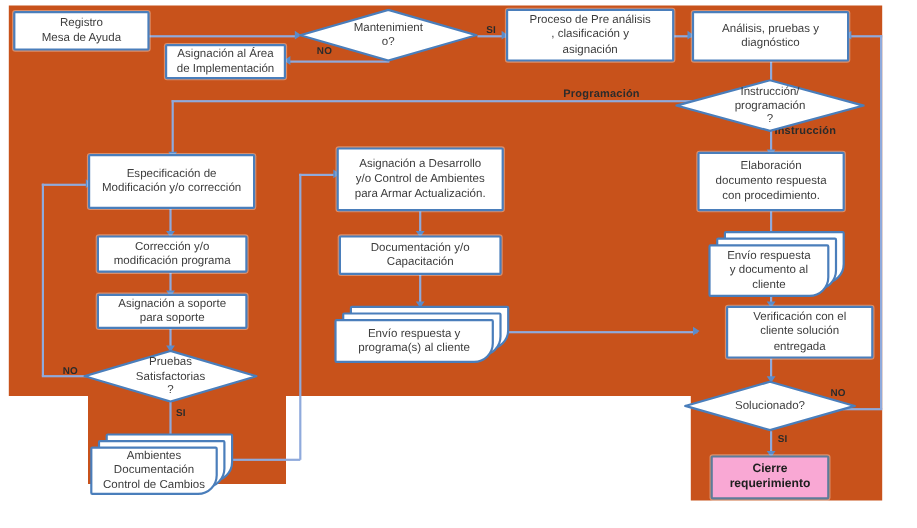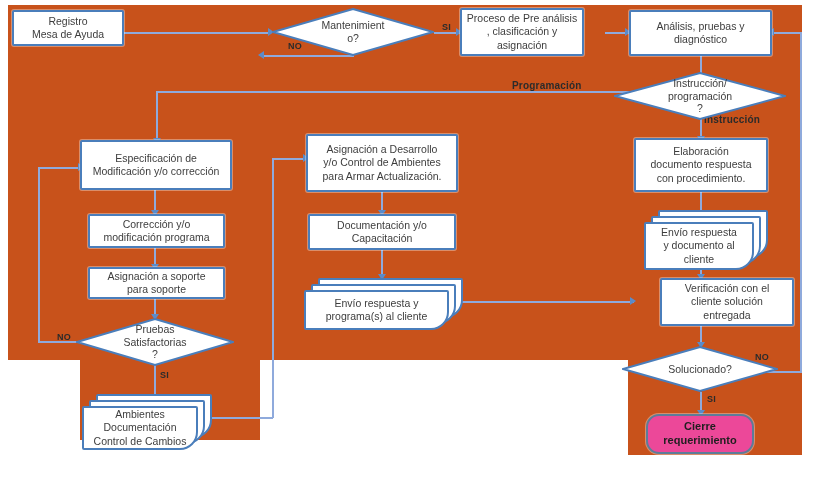--- a/index.html
+++ b/index.html
@@ -11,21 +11,21 @@
   #bg-main{left:8px;top:5px;width:794px;height:355px;}
   #bg-left-foot{left:80px;top:360px;width:180px;height:80px;}
   #bg-right-foot{left:628px;top:360px;width:174px;height:95px;}
 
   
   .node{position:absolute;box-sizing:border-box;background:#FFFFFF;
         border:2px solid #4A7EBB;border-radius:2px;
         display:flex;align-items:center;justify-content:center;
         text-align:center;color:#3D3D3D;font-size:10.5px;line-height:1.25;
         padding:2px 3px;box-shadow:0 0 0 1px rgba(255,255,255,.35);}
-  .node.green{background:#ec4899;border-color:#5D7C99;color:#1f1f1f;font-weight:bold;font-size:11px;border-radius:13px;}
+  .node.green{background:#f9a8d4;border-color:#5D7C99;color:#1f1f1f;font-weight:bold;font-size:11px;}
 
   
   .stack{position:absolute;}
   .stack .sheet{position:absolute;box-sizing:border-box;background:#FFFFFF;
         border:2px solid #4A7EBB;border-radius:2px 2px 18px 2px;}
   .stack .sheet.s1{left:14px;top:0px;}
   .stack .sheet.s2{left:7px;top:6px;}
   .stack .sheet.s3{left:0px;top:12px;display:flex;align-items:center;
         justify-content:center;text-align:center;color:#3D3D3D;
         font-size:10.5px;line-height:1.25;padding:18px 4px;}
@@ -133,37 +133,41 @@
 
   <div class="elabel" style="left:442px;top:22px;">SI</div>
   <div class="elabel" style="left:288px;top:41px;">NO</div>
   <div class="elabel big" style="left:512px;top:80px;">Programación</div>
   <div class="elabel big" style="left:704px;top:114px;">Instrucción</div>
   <div class="elabel" style="left:57px;top:332px;">NO</div>
   <div class="elabel" style="left:160px;top:370px;">SI</div>
   <div class="elabel" style="left:755px;top:352px;">NO</div>
   <div class="elabel" style="left:707px;top:394px;">SI</div>
 
-  <div class="node" style="left:12px;top:10px;width:112px;height:36px;flex-direction:column;">
+  <div class="node" style="left:12px;top:10px;width:124px;height:36px;flex-direction:column;">
     <span>Registro</span>
     <span>Mesa de Ayuda</span>
   </div>
 
   <div class="diamond" style="left:272px;top:8px;width:162px;height:48px;">
     <svg width="162" height="48" viewBox="0 0 162 48">
       <polygon points="81,1 161,24 81,47 1,24" fill="#FFFFFF" stroke="#4A7EBB" stroke-width="2"></polygon>
     </svg>
     <div class="dlabel" style="flex-direction:column;">
       <span>Mantenimient</span>
       <span>o?</span>
     </div>
   </div>
 
-
-  <div class="node" style="left:460px;top:8px;width:124px;height:48px;flex-direction:column;">
+  <div class="node" style="left:150px;top:40px;width:110px;height:32px;flex-direction:column;">
+    <span>Asignación al Área</span>
+    <span>de Implementación</span>
+  </div>
+
+  <div class="node" style="left:460px;top:8px;width:153px;height:48px;flex-direction:column;">
     <span>Proceso de Pre análisis</span>
     <span>, clasificación y</span>
     <span>asignación</span>
   </div>
 
   <div class="node" style="left:629px;top:10px;width:143px;height:46px;flex-direction:column;">
     <span>Análisis, pruebas y</span>
     <span>diagnóstico</span>
   </div>
 

